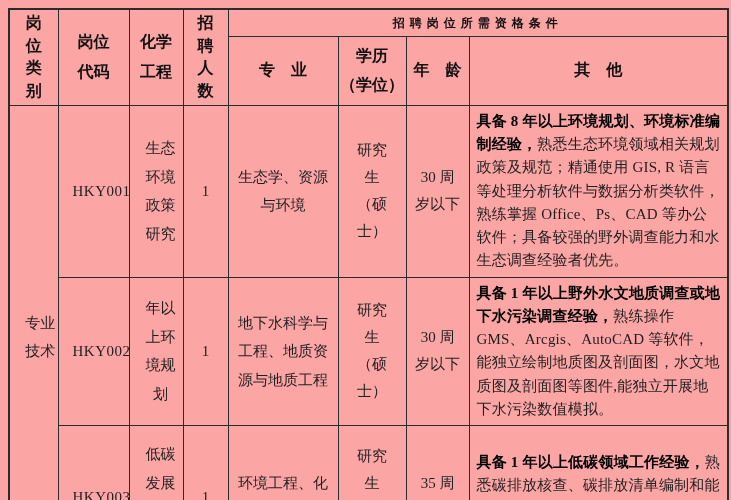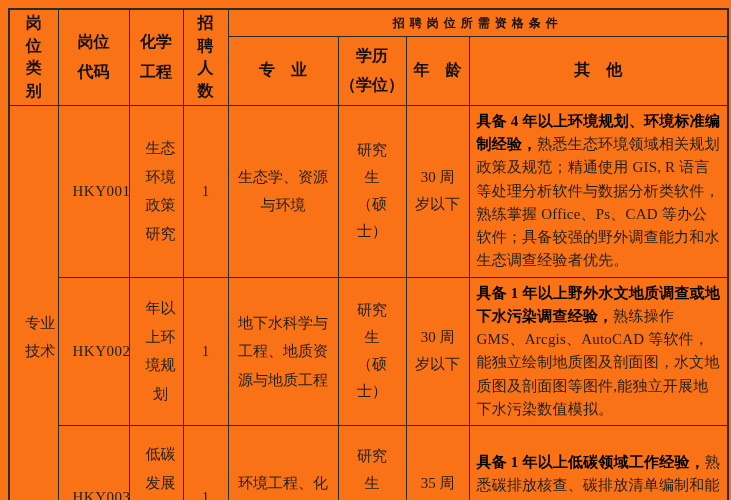--- a/index.html
+++ b/index.html
@@ -4,21 +4,21 @@
 <style>
   * { box-sizing: border-box; margin: 0; padding: 0; }
   html, body {
     background: #ffffff;
     font-family: "Liberation Serif", "DejaVu Serif", serif;
     color: #1f1f1f;
   }
   .page {
     width: 731px;
     height: 500px;
-    background: #f97316;
+    background: #fca5a5;
     padding: 8px 0 0 8px;
     overflow: hidden;
   }
   table.recruit-table {
     border-collapse: collapse;
     table-layout: fixed;
     width: 719px;
     border: 2px solid #2b2b2b;
   }
   th, td {
@@ -95,21 +95,21 @@
     <tbody>
       <tr class="row1">
         <td rowspan="3"><span class="v2text">专业技术</span></td>
         <td class="code-cell">HKY001</td>
         <td><span class="w2block">生态环境政策研究</span></td>
         <td>1</td>
         <td class="major-cell">生态学、资源与环境</td>
         <td class="preline">研究生
 （硕士）</td>
         <td class="age-cell">30 周岁以下</td>
-        <td class="other-cell"><b>具备 4 年以上环境规划、环境标准编制经验，</b><span>熟悉生态环境领域相关规划政策及规范；精通使用 GIS, R 语言等处理分析软件与数据分析类软件，熟练掌握 Office、Ps、CAD 等办公软件；具备较强的野外调查能力和水生态调查经验者优先。</span></td>
+        <td class="other-cell"><b>具备 8 年以上环境规划、环境标准编制经验，</b><span>熟悉生态环境领域相关规划政策及规范；精通使用 GIS, R 语言等处理分析软件与数据分析类软件，熟练掌握 Office、Ps、CAD 等办公软件；具备较强的野外调查能力和水生态调查经验者优先。</span></td>
       </tr>
       <tr class="row2">
         <td class="code-cell">HKY002</td>
         <td><span class="w2block">年以上环境规划</span></td>
         <td>1</td>
         <td class="major-cell">地下水科学与工程、地质资源与地质工程</td>
         <td class="preline">研究生
 （硕士）</td>
         <td class="age-cell">30 周岁以下</td>
         <td class="other-cell"><b>具备 1 年以上野外水文地质调查或地下水污染调查经验，</b><span>熟练操作 GMS、Arcgis、AutoCAD 等软件，能独立绘制地质图及剖面图，水文地质图及剖面图等图件,能独立开展地下水污染数值模拟。</span></td>

